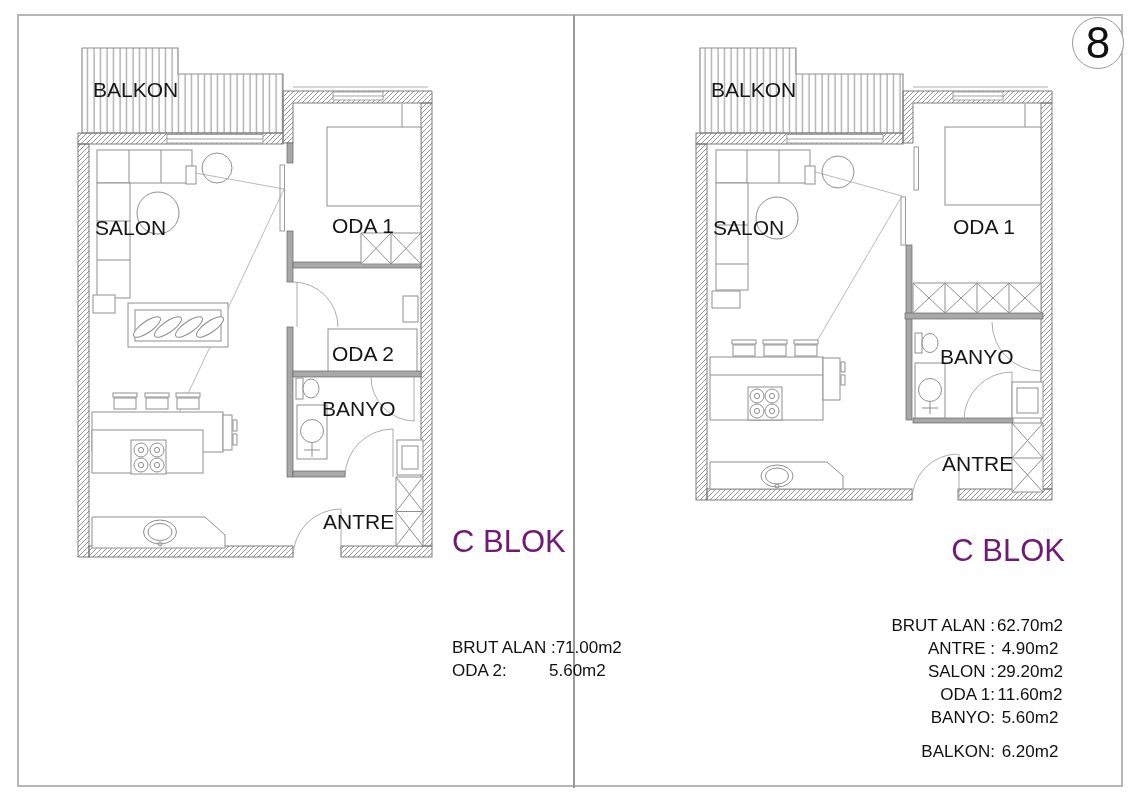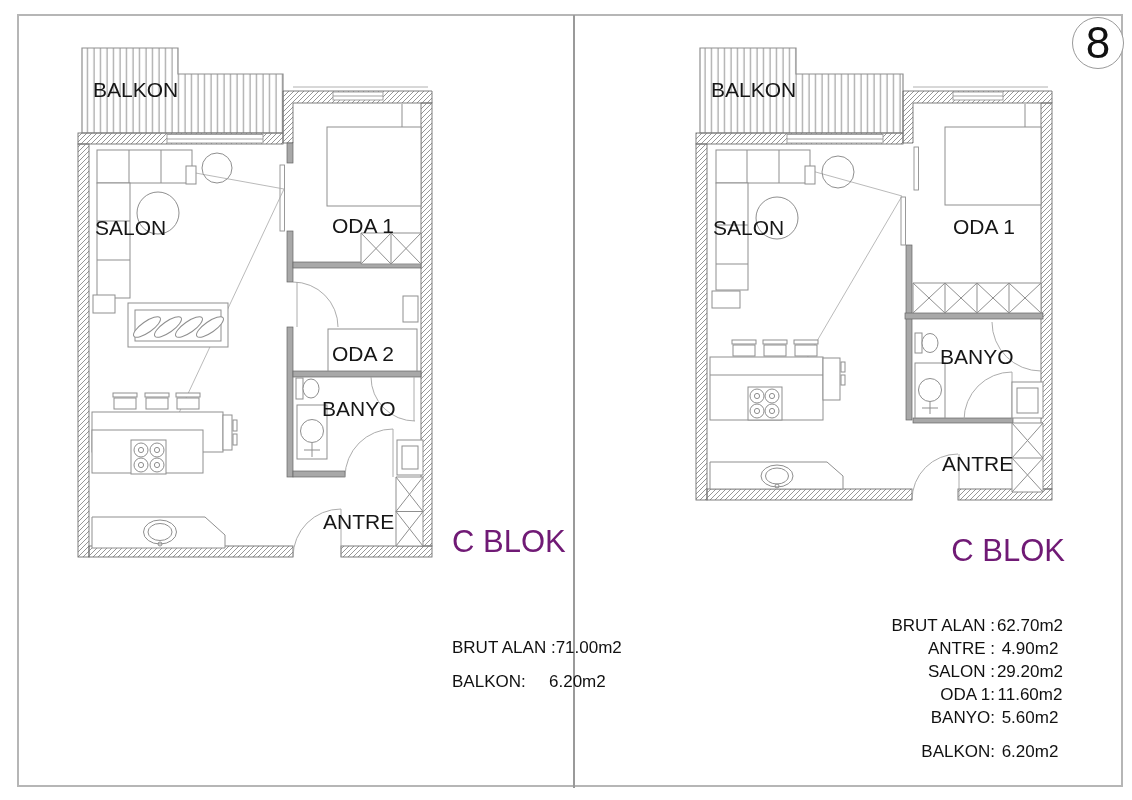--- a/index.html
+++ b/index.html
@@ -292,21 +292,21 @@
       <text x="940" y="364">BANYO</text>
       <text x="942" y="471">ANTRE</text>
     </g>
   </svg>
 
   <div class="titleblock left">
     <div>C BLOK</div>
   </div>
   <div class="specs left">
     <div class="spec-row"><span class="spec-label">BRUT ALAN :</span><span class="spec-value">71.00m2</span></div>
-    <div class="spec-row gap"><span class="spec-label">BALKON:</span><span class="spec-value">6.20m2</span></div>
+    <div class="spec-row"><span class="spec-label">ODA 2:</span><span class="spec-value">5.60m2</span></div>
   </div>
 
   <div class="titleblock right">
     <div>C BLOK</div>
   </div>
   <div class="specs right">
     <div class="spec-row">
         <span class="spec-label">BRUT ALAN :</span>
         <span class="spec-value">62.70m2</span>
       </div>

